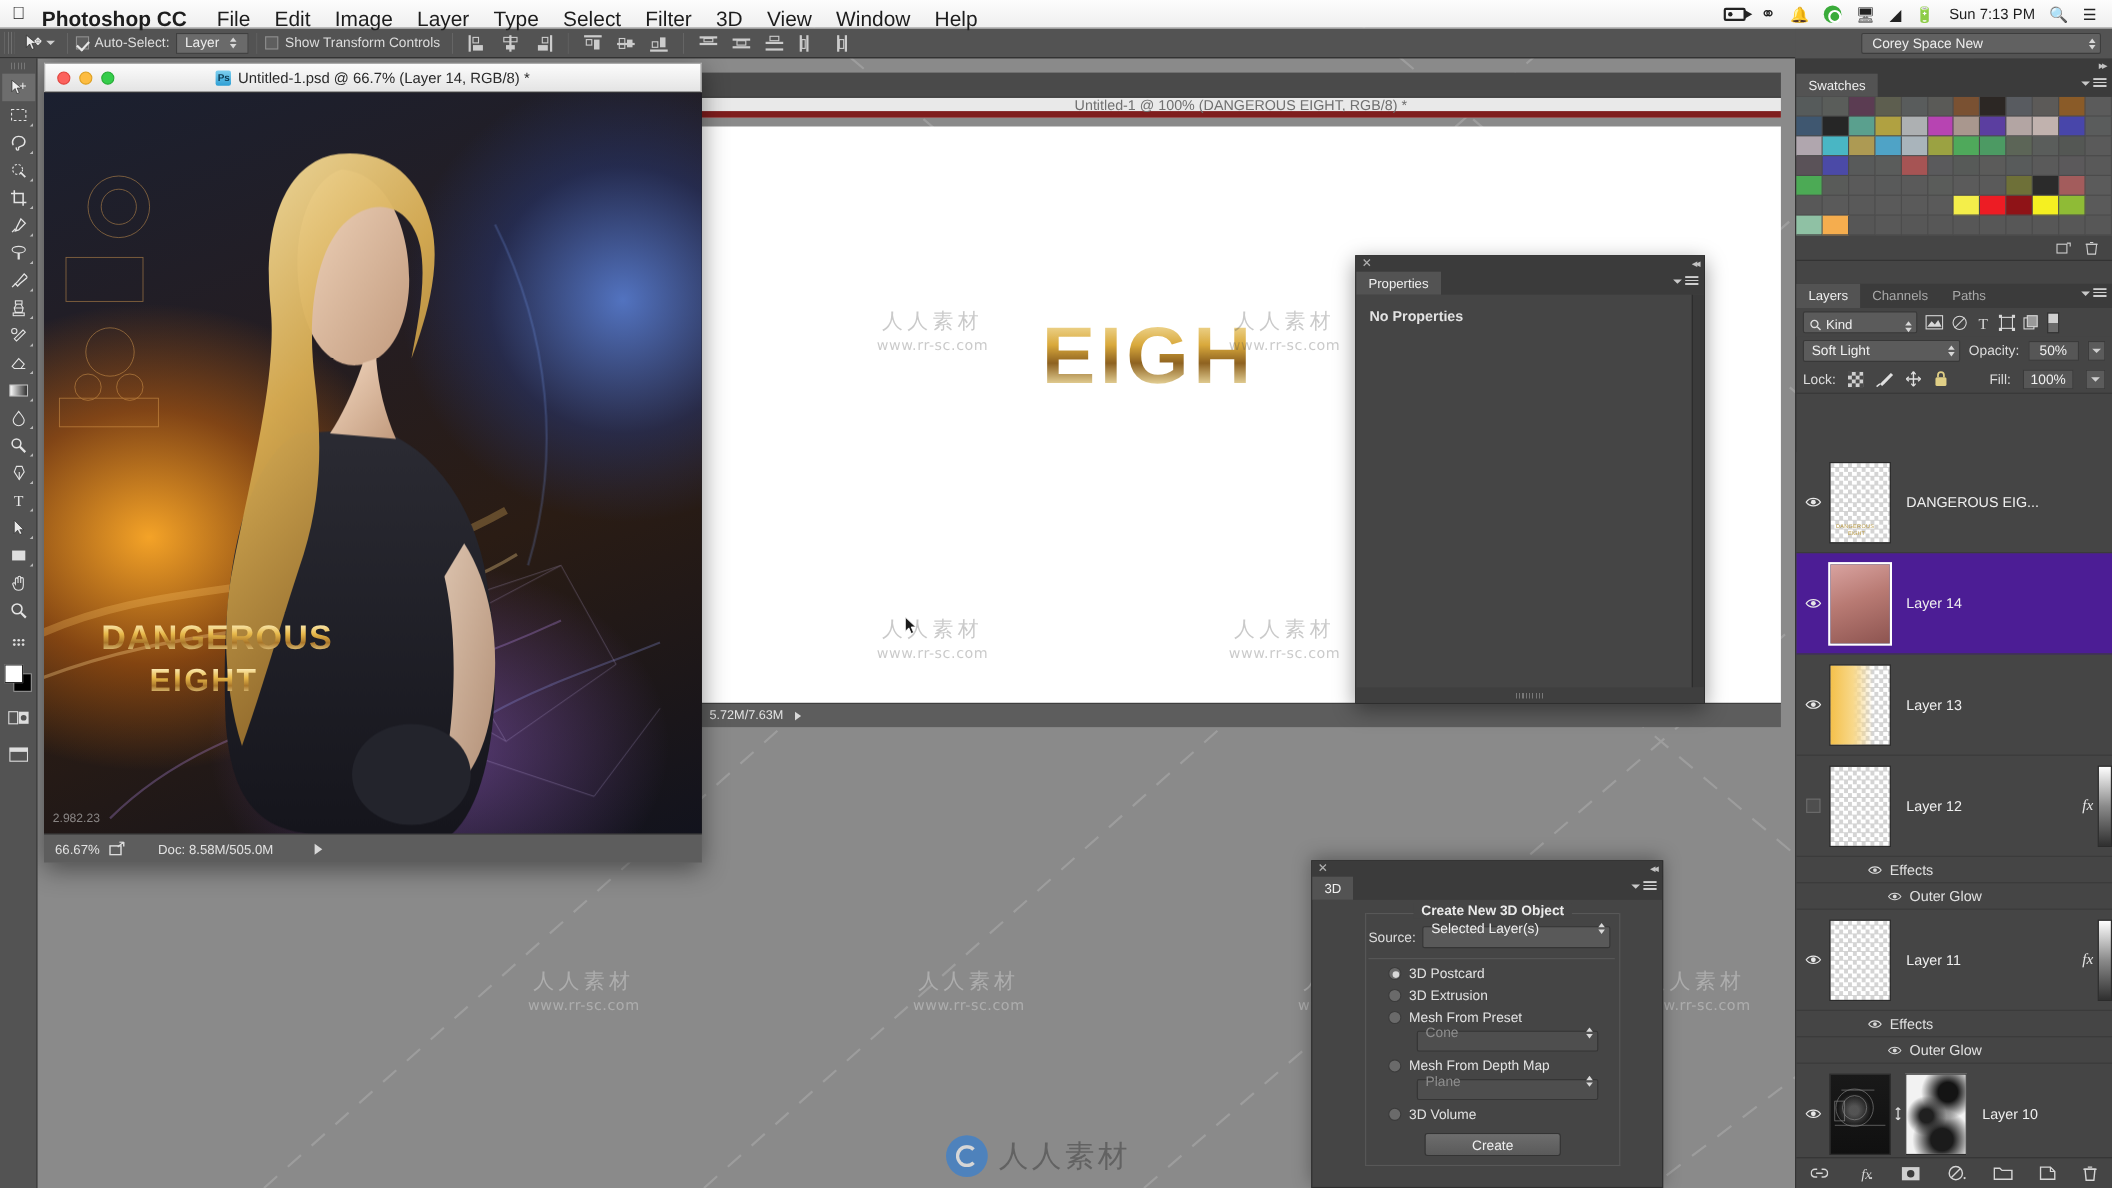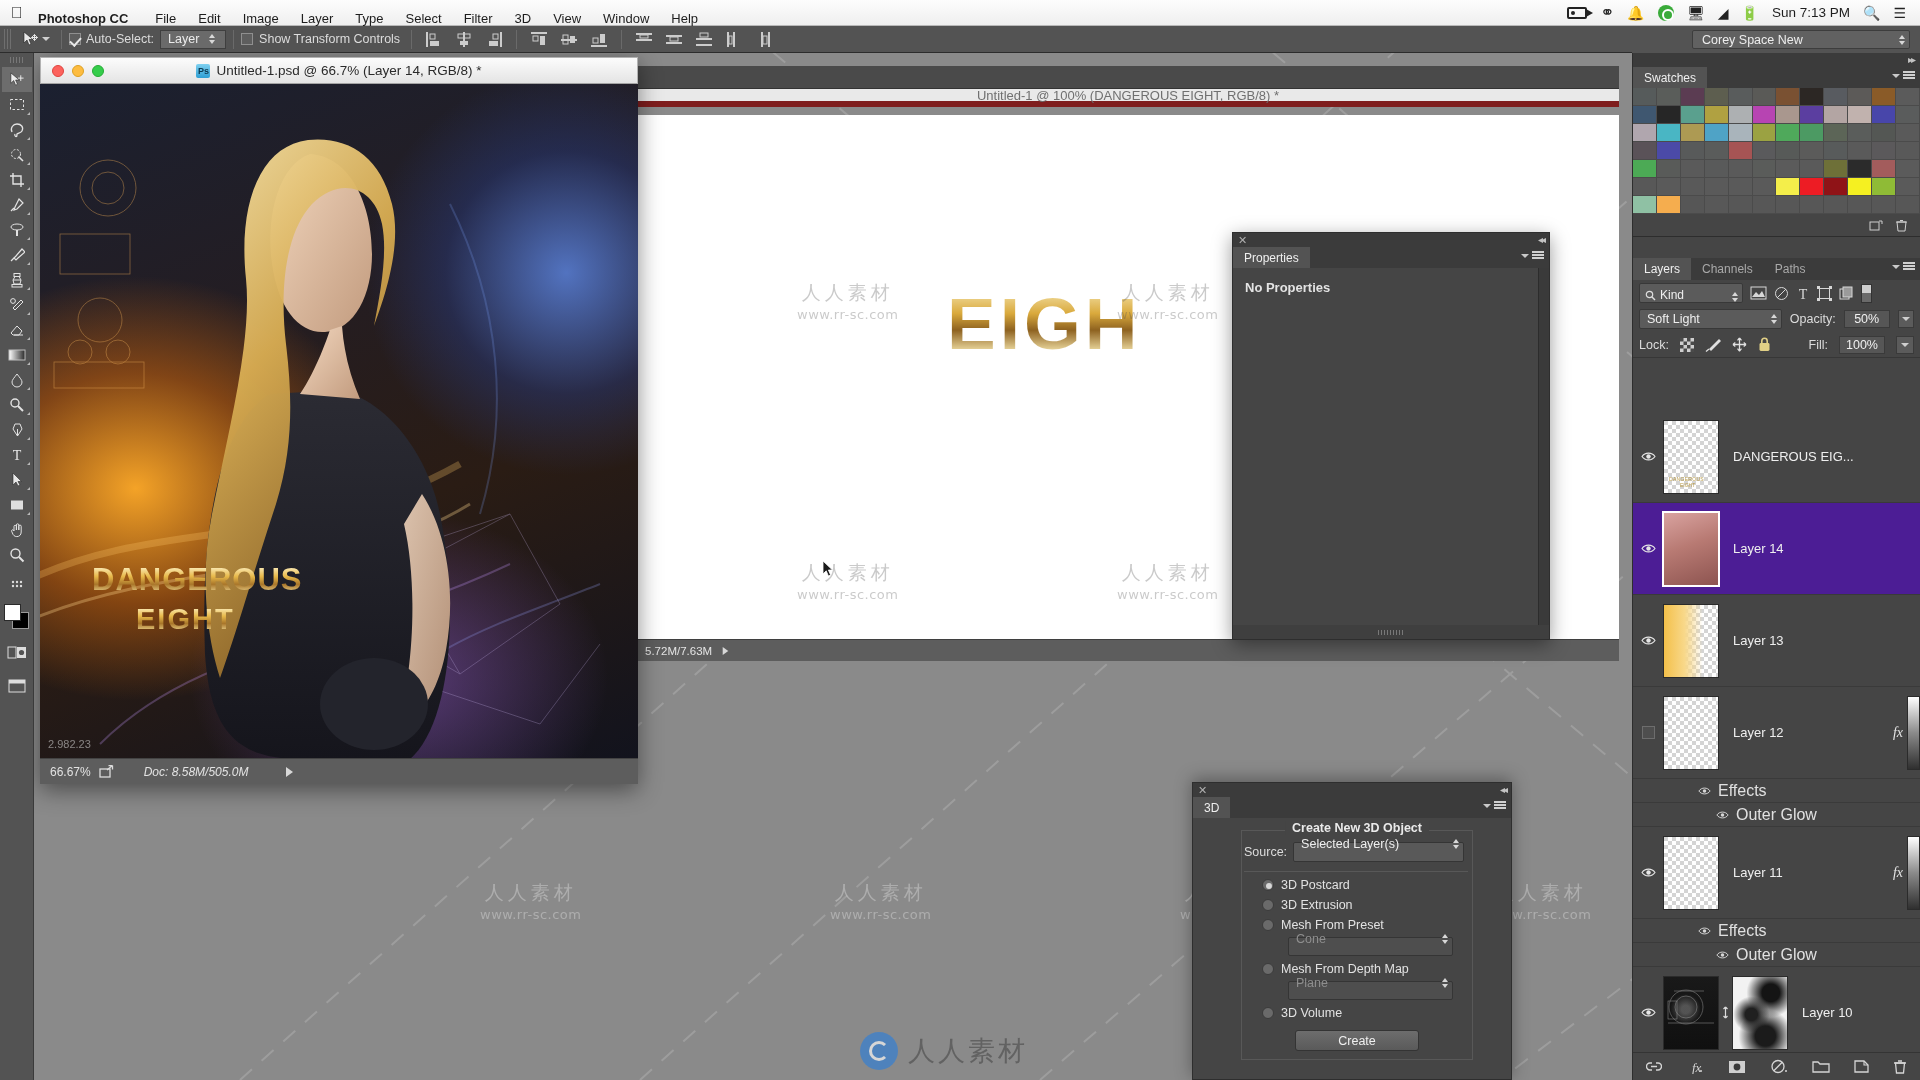--- a/index.html
+++ b/index.html
@@ -18,21 +18,21 @@
   .wm .url { font-size:13px; letter-spacing:.5px; }
   .wm-dark .cn { color:rgba(80,80,80,.30); }
   .wm-dark .url { color:rgba(80,80,80,.30); }
   .diag { position:absolute; inset:0; pointer-events:none; opacity:.33; }
 
   
   .menubar { position:absolute; left:0; top:0; width:1920px; height:26px;
     background:linear-gradient(#fdfdfd,#efefef); border-bottom:1px solid #b9b9b9;
     display:flex; align-items:center; z-index:60; }
   .menubar .apple { width:34px; text-align:center; font-size:16px; color:#1a1a1a; line-height:1;}
-  .menubar .mi { padding:0 11px; font-size:13px; color:#1d1d1d; height:14px; line-height:26px; }
+  .menubar .mi { padding:0 11px; font-size:19px; color:#1d1d1d; height:14px; line-height:26px; }
   .menubar .mi.appname { font-weight:bold; padding-left:4px; padding-right:16px;}
   .menubar .right { margin-left:auto; display:flex; align-items:center; gap:13px; padding-right:14px;}
   .menubar .right .ic { font-size:14px; color:#222; line-height:1; }
   .menubar .right .time { font-size:13.5px; color:#1d1d1d; }
   .cc-badge{width:16px;height:16px;border-radius:50%;background:#3aab3a;display:inline-block;position:relative;}
   .cc-badge:after{content:"";position:absolute;left:4px;top:4px;width:8px;height:8px;border:2px solid #fff;border-radius:50%;}
   .vidcam{display:inline-block;width:20px;height:12px;border:2px solid #222;position:relative;border-radius:2px;}
   .vidcam:after{content:"";position:absolute;right:-8px;top:0px;border-left:7px solid #222;border-top:4px solid transparent;border-bottom:4px solid transparent;}
   .vidcam:before{content:"";position:absolute;left:2px;top:2px;width:4px;height:4px;background:#222;border-radius:50%;}
 
@@ -191,21 +191,21 @@
 
   .layerlist{position:absolute;left:0;right:0;top:153px;bottom:28px;overflow:hidden;background:#454545;}
   .lrow{display:flex;align-items:center;height:92px;border-bottom:1px solid #3a3a3a;position:relative;}
   .lrow.sel{background:#4c1d95;}
   .eye{width:30px;display:flex;align-items:center;justify-content:center;}
   .thumb{width:56px;height:74px;border:1px solid #2b2b2b;background:
      repeating-conic-gradient(#ffffff 0 25%,#d4d4d4 0 50%) 0 0/8px 8px;flex:none;}
   .lname{flex:1;padding-left:14px;font-size:13px;color:#efefef;}
   .fxmark{font-style:italic;font-size:14px;color:#e6e6e6;padding-right:4px;font-family:"Liberation Serif",serif;}
   .gradbar{width:13px;height:74px;background:linear-gradient(#ffffff,#8a8a8a,#2f2f2f);border:1px solid #2b2b2b;}
-  .effrow{height:24px;display:flex;align-items:center;gap:7px;font-size:16px;color:#e0e0e0;border-bottom:1px solid #3a3a3a;}
+  .effrow{height:24px;display:flex;align-items:center;gap:7px;font-size:13px;color:#e0e0e0;border-bottom:1px solid #3a3a3a;}
   .layerfoot{position:absolute;left:0;right:0;bottom:0;height:28px;background:#454545;border-top:1px solid #343434;
     display:flex;align-items:center;justify-content:center;gap:24px;}
 </style>
 </head>
 <body>
 
 <div id="app">
 
   <div class="wm" style="left:810px;top:0px;">
     <div class="cn">人人素材</div>
@@ -633,21 +633,21 @@
         <div style="position:absolute;left:8px;bottom:8px;font-size:11px;color:rgba(220,220,220,.55);">2.982.23</div>
       </div>
     </div>
 
     <div class="statusbar1">
       <span class="z">66.67%</span>
       <svg width="15" height="13" viewBox="0 0 15 13">
         <rect x="1" y="4" width="10" height="8" fill="none" stroke="#dcdcdc" stroke-width="1.3"></rect>
         <path d="M8 5 L13.5 0.5 M13.5 0.5 h-4 M13.5 .5 v4" stroke="#dcdcdc" stroke-width="1.3" fill="none"></path>
       </svg>
-      <span class="dc" style="padding-left:30px;font-style:italic;">Doc: 8.58M/505.0M</span>
+      <span class="dc" style="padding-left:30px;">Doc: 8.58M/505.0M</span>
       <span class="tri-r" style="margin-left:28px;"></span>
     </div>
   </div>
 
   <div class="panel props">
     <div class="panel-close">
       <span class="x">✕</span>
       <span class="cc">◂◂</span>
     </div>
     <div class="tabrow">

